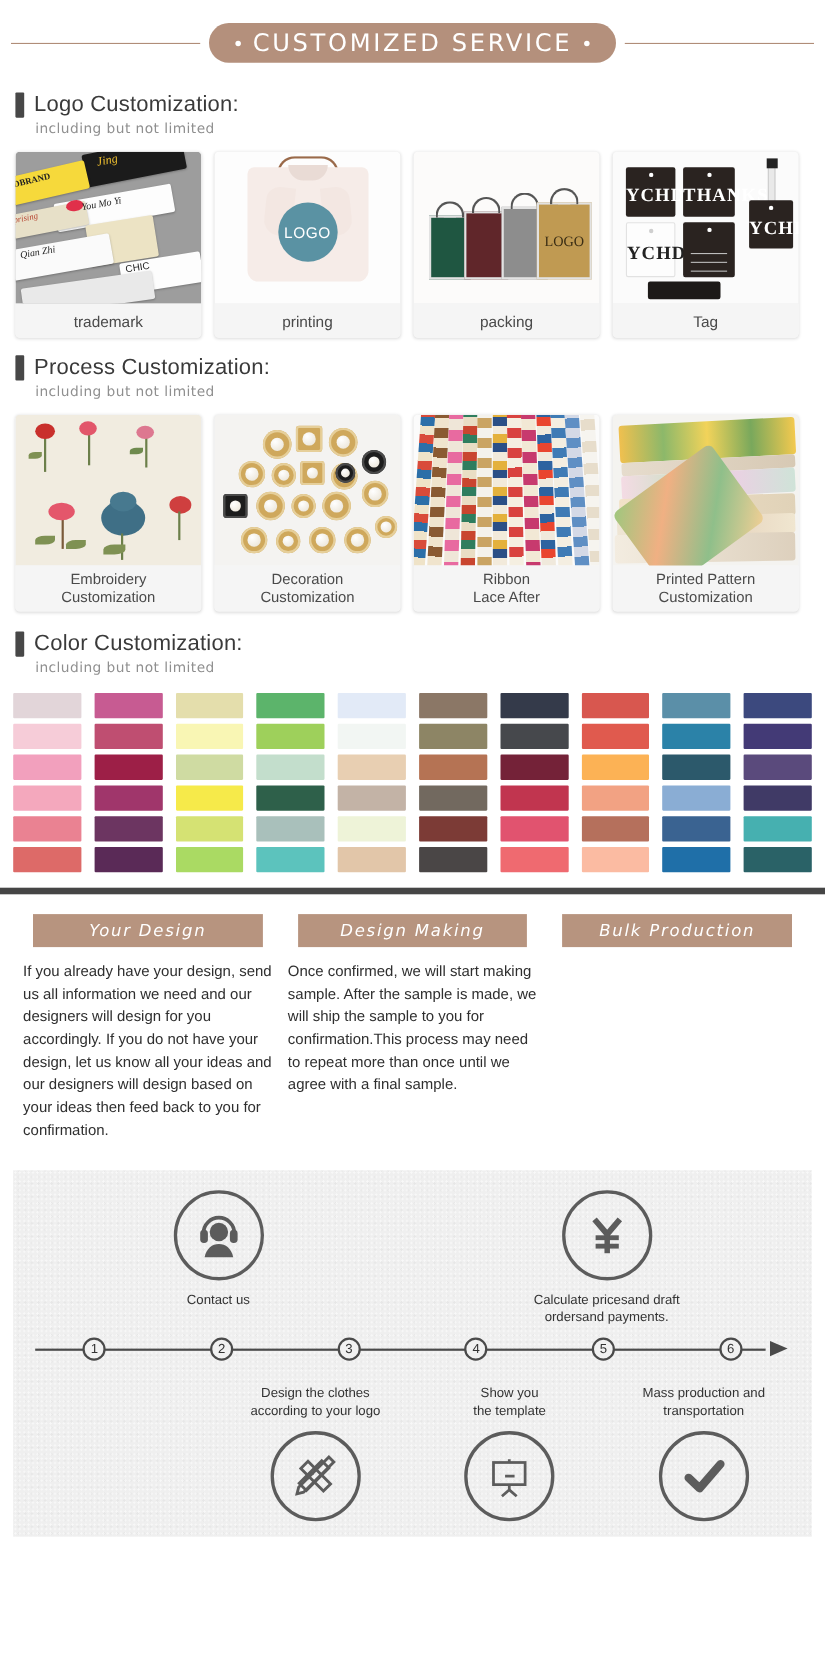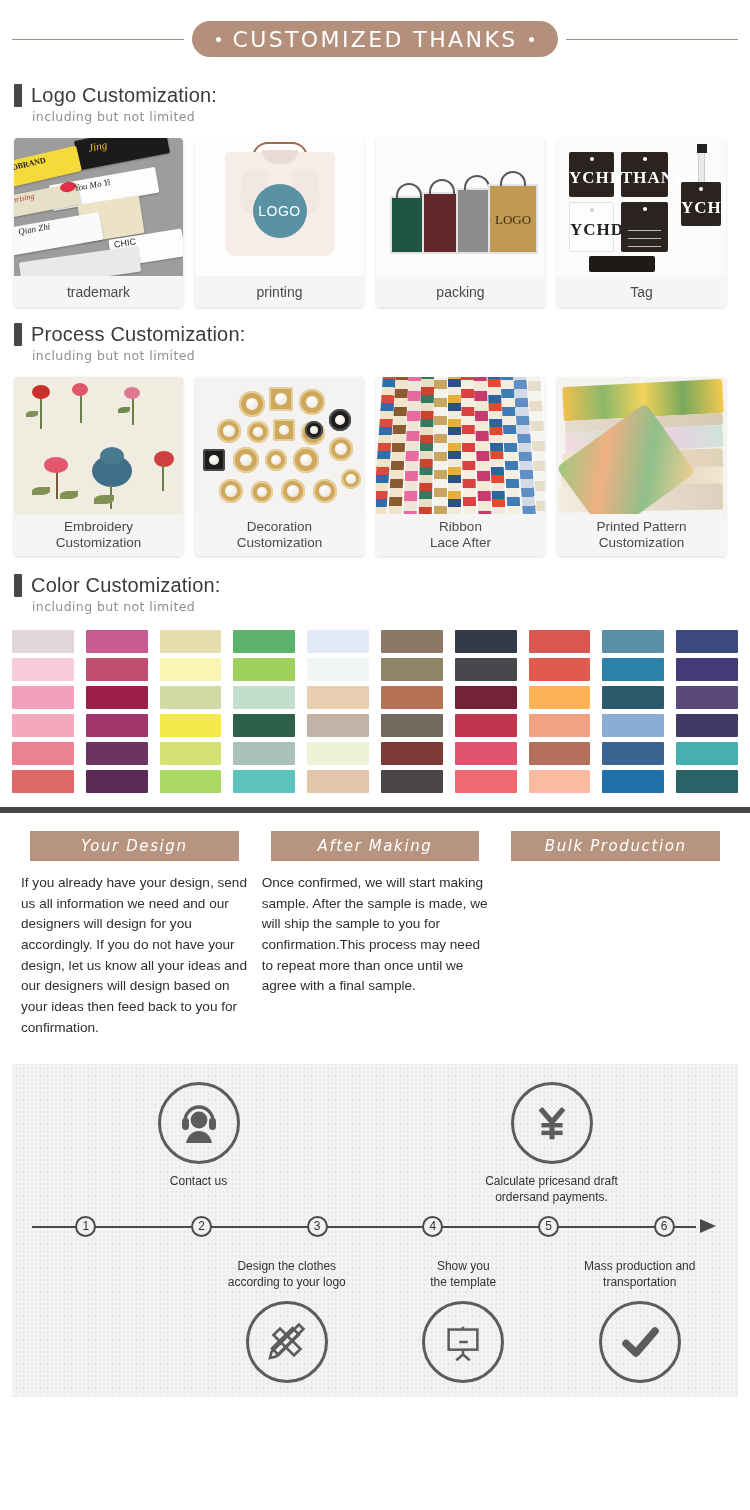--- a/index.html
+++ b/index.html
@@ -249,21 +249,21 @@
 </style>
 </head>
 <body>
 
 <div class="page">
 
   <div class="banner-wrap">
     <div class="banner-rule"></div>
     <div class="banner-pill">
       <span class="banner-dot"></span>
-      <span class="banner-title">CUSTOMIZED THANKS</span>
+      <span class="banner-title">CUSTOMIZED SERVICE</span>
       <span class="banner-dot"></span>
     </div>
     <div class="banner-rule"></div>
   </div>
 
   <div class="section-head">
     <div class="section-head-row">
       <span class="head-bar"></span>
       <span class="head-title">Logo Customization:</span>
     </div>
@@ -551,21 +551,21 @@
   </div>
 
   <div class="divider"></div>
 
   <div class="steps">
     <div class="step">
       <span class="step-badge">Your Design</span>
       <p class="step-text">If you already have your design, send us all information we need and our designers will design for you accordingly. If you do not have your design, let us know all your ideas and our designers will design based on your ideas then feed back to you for confirmation.</p>
     </div>
     <div class="step">
-      <span class="step-badge">After Making</span>
+      <span class="step-badge">Design Making</span>
       <p class="step-text">Once confirmed, we will start making sample. After the sample is made, we will ship the sample to you for confirmation.This process may need to repeat more than once until we agree with a final sample.</p>
     </div>
     <div class="step">
       <span class="step-badge">Bulk Production</span>
     </div>
   </div>
 
 
   <div class="proc-panel">
 

